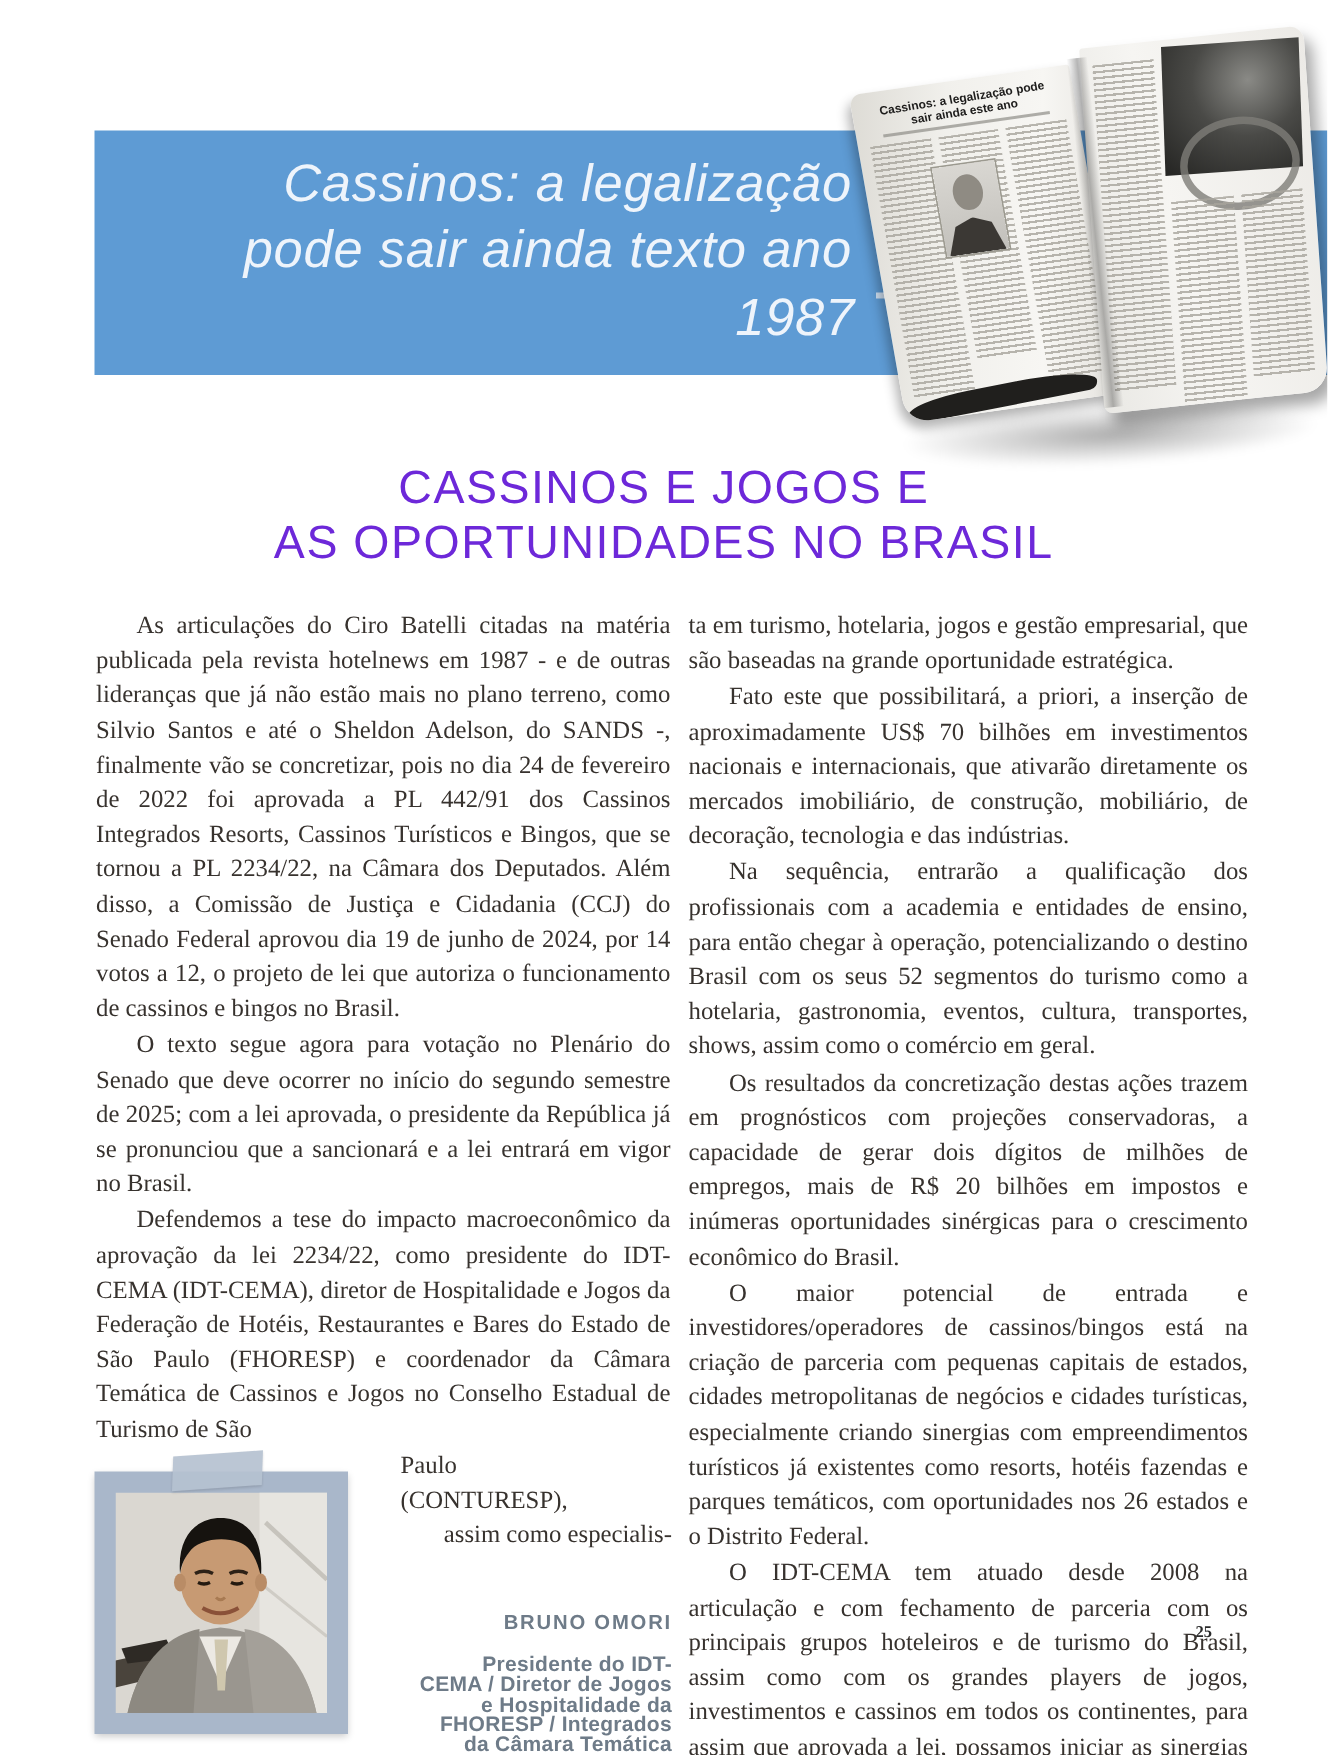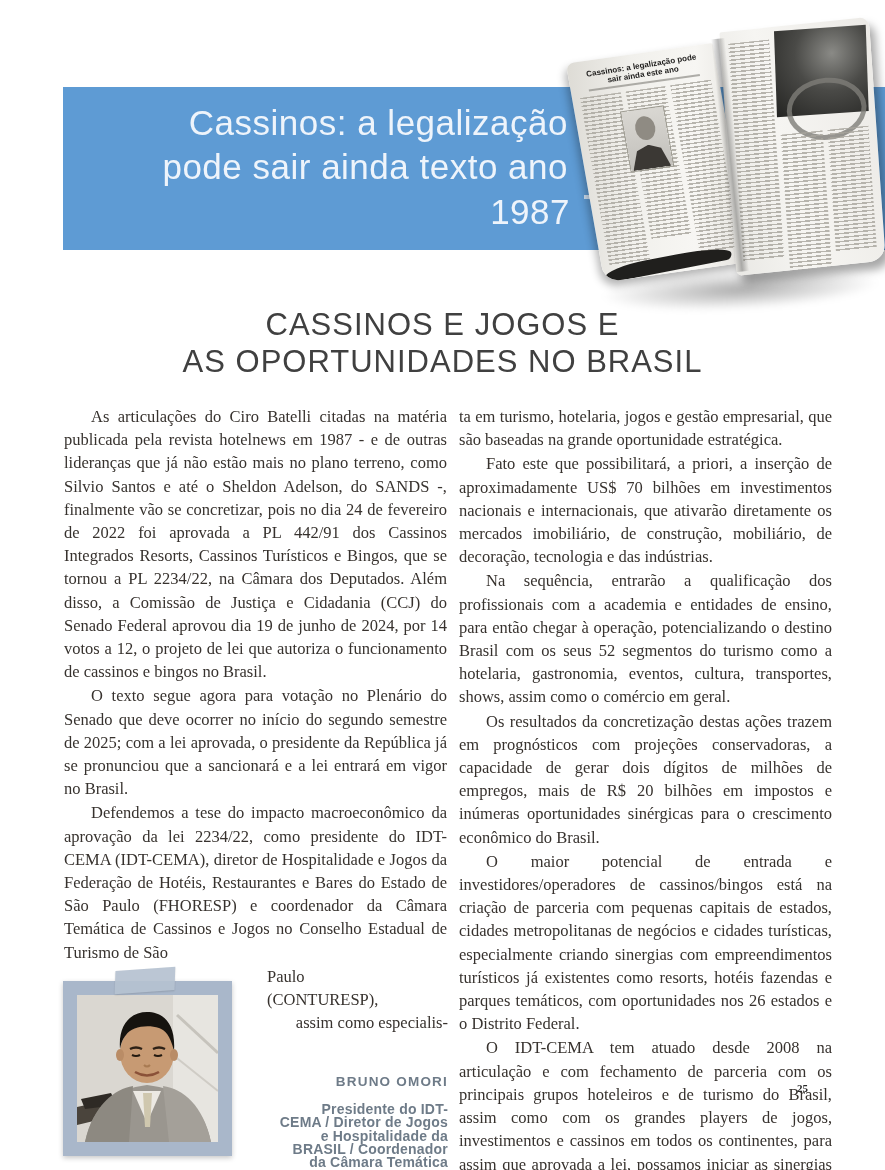--- a/index.html
+++ b/index.html
@@ -11,21 +11,21 @@
   }
 
   
   .banner {
     position:absolute; left:63px; top:87px; width:822px; height:163px;
     background:#5e9bd4; z-index:1;
   }
   .banner-inner {
     position:absolute; top:14px; right:317px; text-align:right;
     font-family:"Liberation Sans", sans-serif; font-weight:300;
-    color:#eef4fb; font-size:35px; line-height:44px; letter-spacing:.5px;
+    color:#eef4fb; font-size:35px; line-height:44px; letter-spacing:.5px;font-style:italic;
   }
   .banner-year-row { display:flex; justify-content:flex-end; }
   .banner-year { font-size:35px; line-height:46px; }
   .banner-dashes {
     width:62px; height:0; border-top:4px dashed #cfe0f2;
     margin-left:14px; margin-right:-78px; margin-top:6px;
   }
 
   
   .book { position:absolute; right:4px; top:30px; width:300px; height:268px; z-index:2; transform:rotate(-6deg); }
@@ -94,21 +94,21 @@
   }
   .m-photo::after {
     content:""; position:absolute; left:10px; bottom:-26px; width:70px; height:52px;
     border-radius:50%; border:5px solid #7e7d78; opacity:.8;
   }
 
   
   .article-title {
     position:absolute; top:306px; left:0; width:100%; text-align:center;
     font-family:"Liberation Sans", sans-serif; font-weight:300;
-    font-size:31px; line-height:37px; color:#404040; letter-spacing:1px;
+    font-size:31px; line-height:37px; color:#6d28d9; letter-spacing:1px;
   }
 
   
   .columns { position:absolute; left:63px; top:404px; width:770px; display:flex; gap:10px; }
   .col { font-size:16.5px; line-height:23.2px; text-align:justify; }
   .col-left  { width:385px; }
   .col-right { width:375px; }
   .col p { text-indent:27px; margin:1px; hyphens:auto; }
   .col p.no-indent { text-indent:0; }
 
@@ -238,21 +238,21 @@
             <span>(CONTURESP),</span>
           </div>
           <div class="wrap-line2">assim como especialis-</div>
 
           <div class="caption">
             <div class="caption-name">BRUNO OMORI</div>
             <div class="caption-role">
               <span>Presidente do IDT-</span>
               <span>CEMA / Diretor de Jogos</span>
               <span>e Hospitalidade da</span>
-              <span>BRASIL / Coordenador</span>
+              <span>FHORESP / Integrados</span>
               <span>da Câmara Temática</span>
               <span>de Jogos e Cassinos do</span>
               <span>CONTURESP</span>
             </div>
           </div>
         </div>
       </div>
     </div>
 
     <div class="col col-right">

